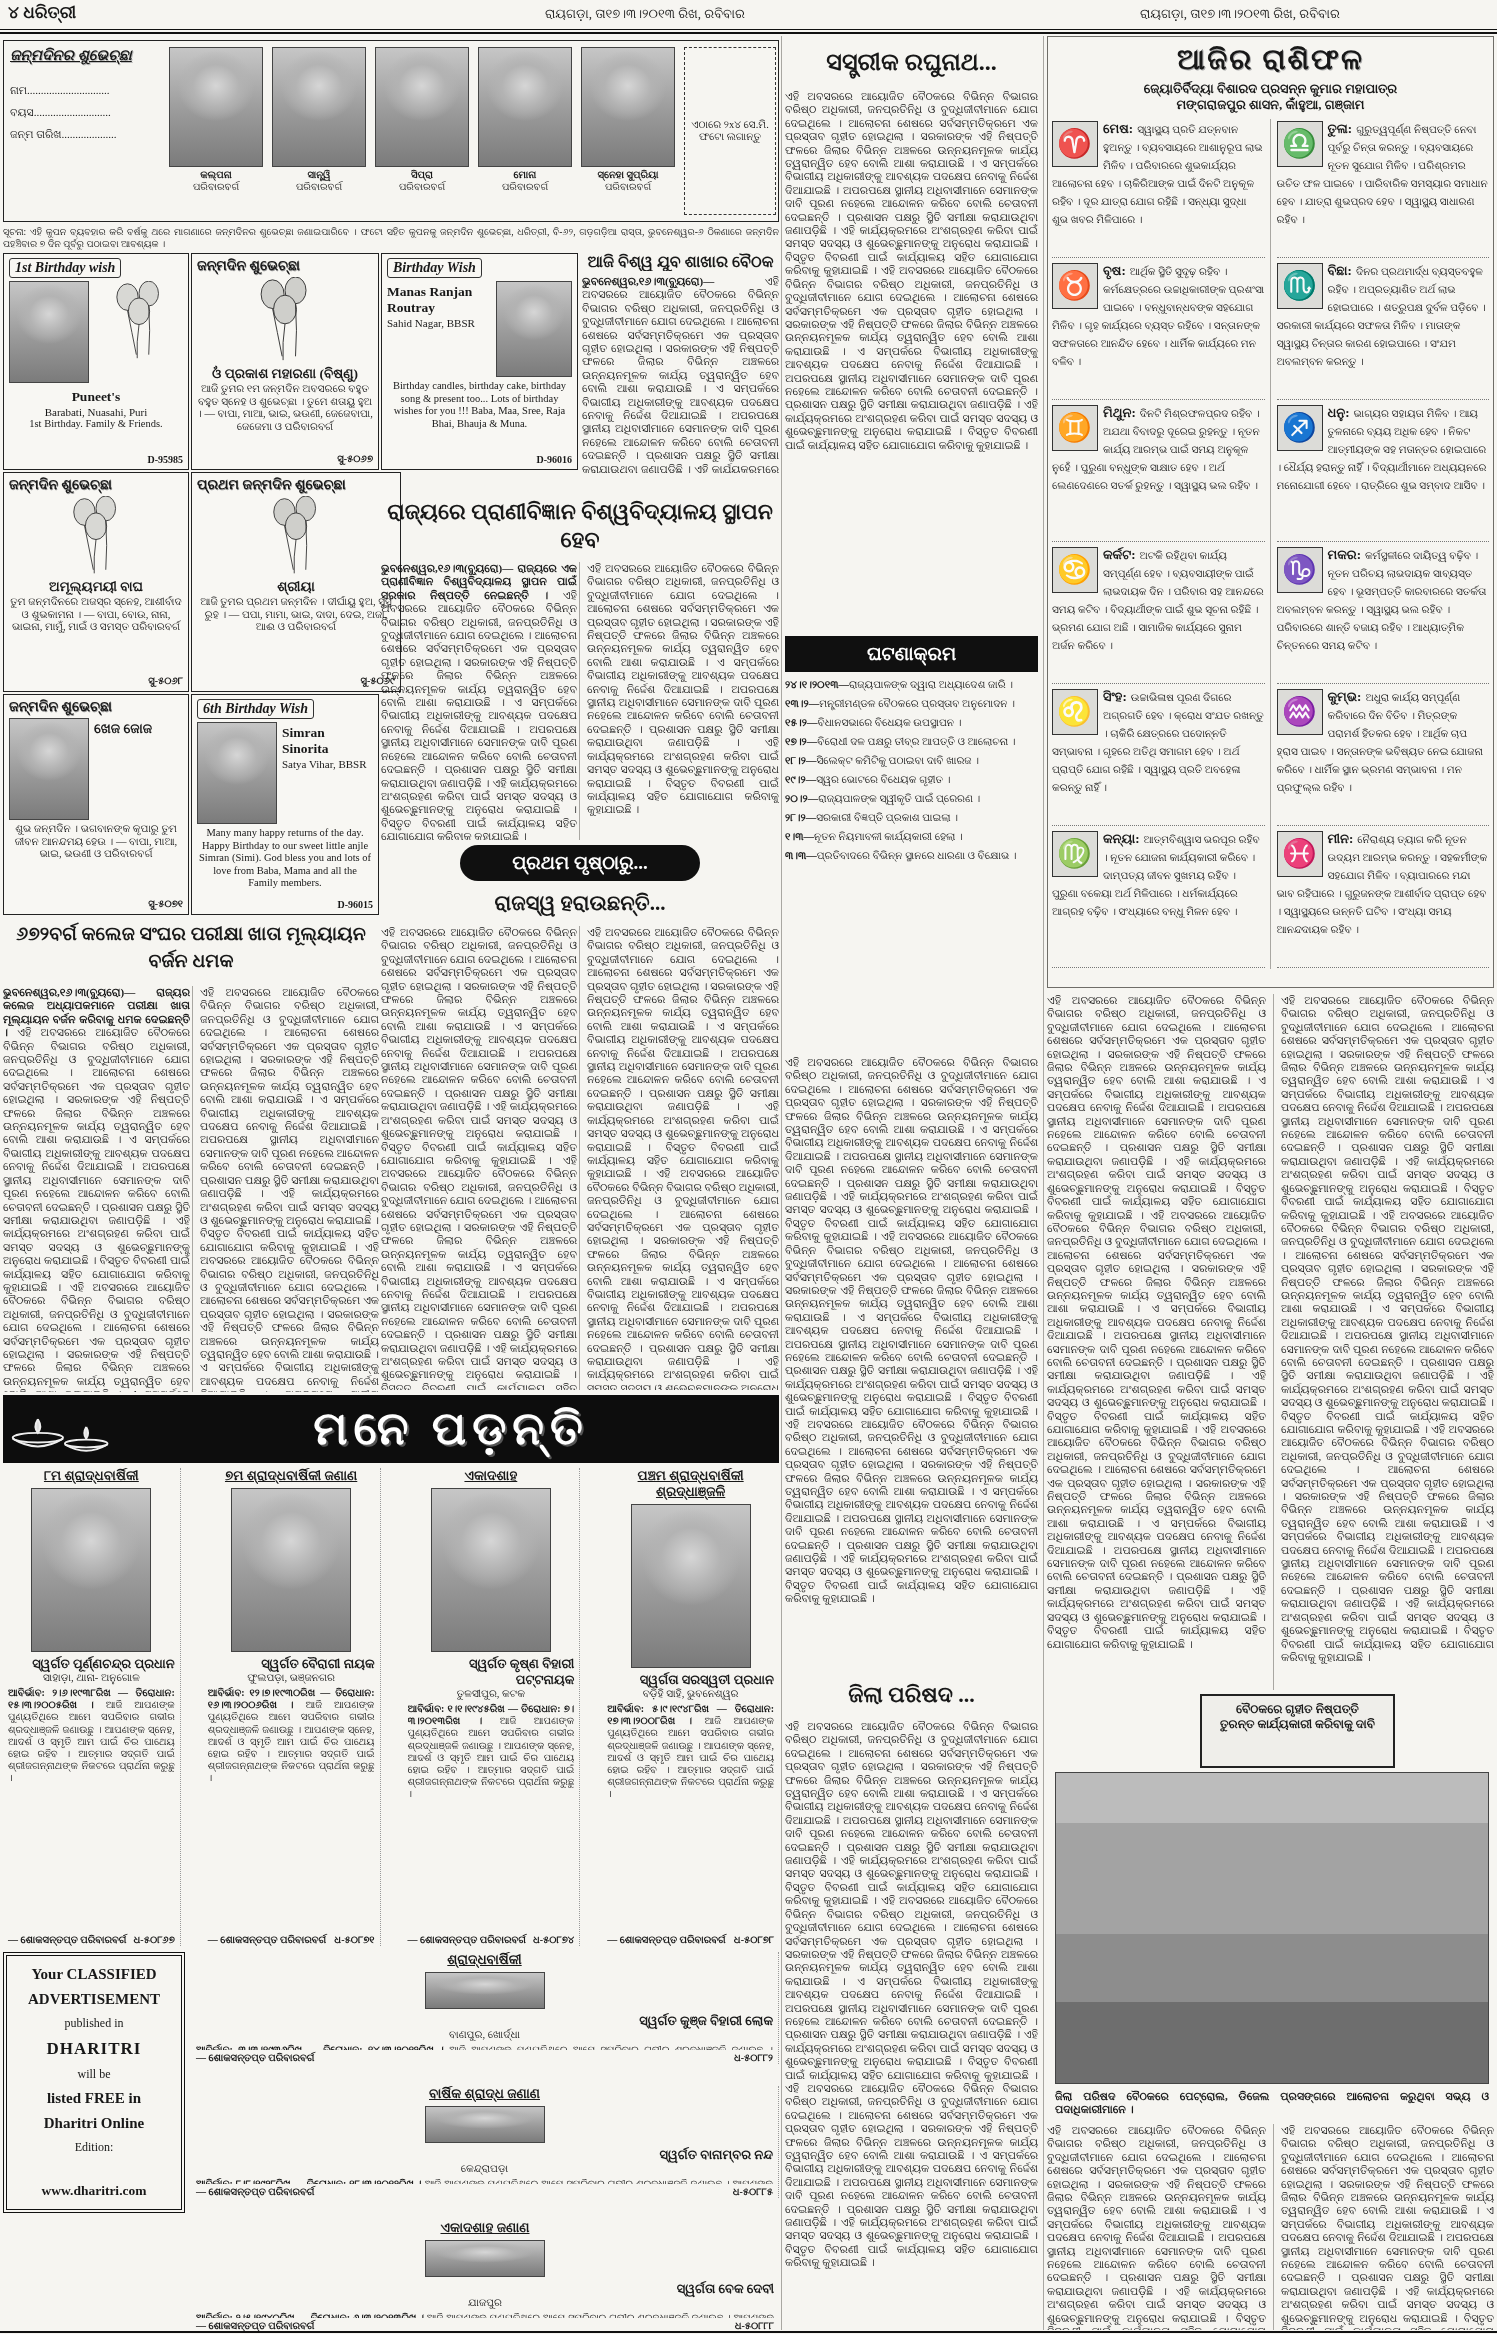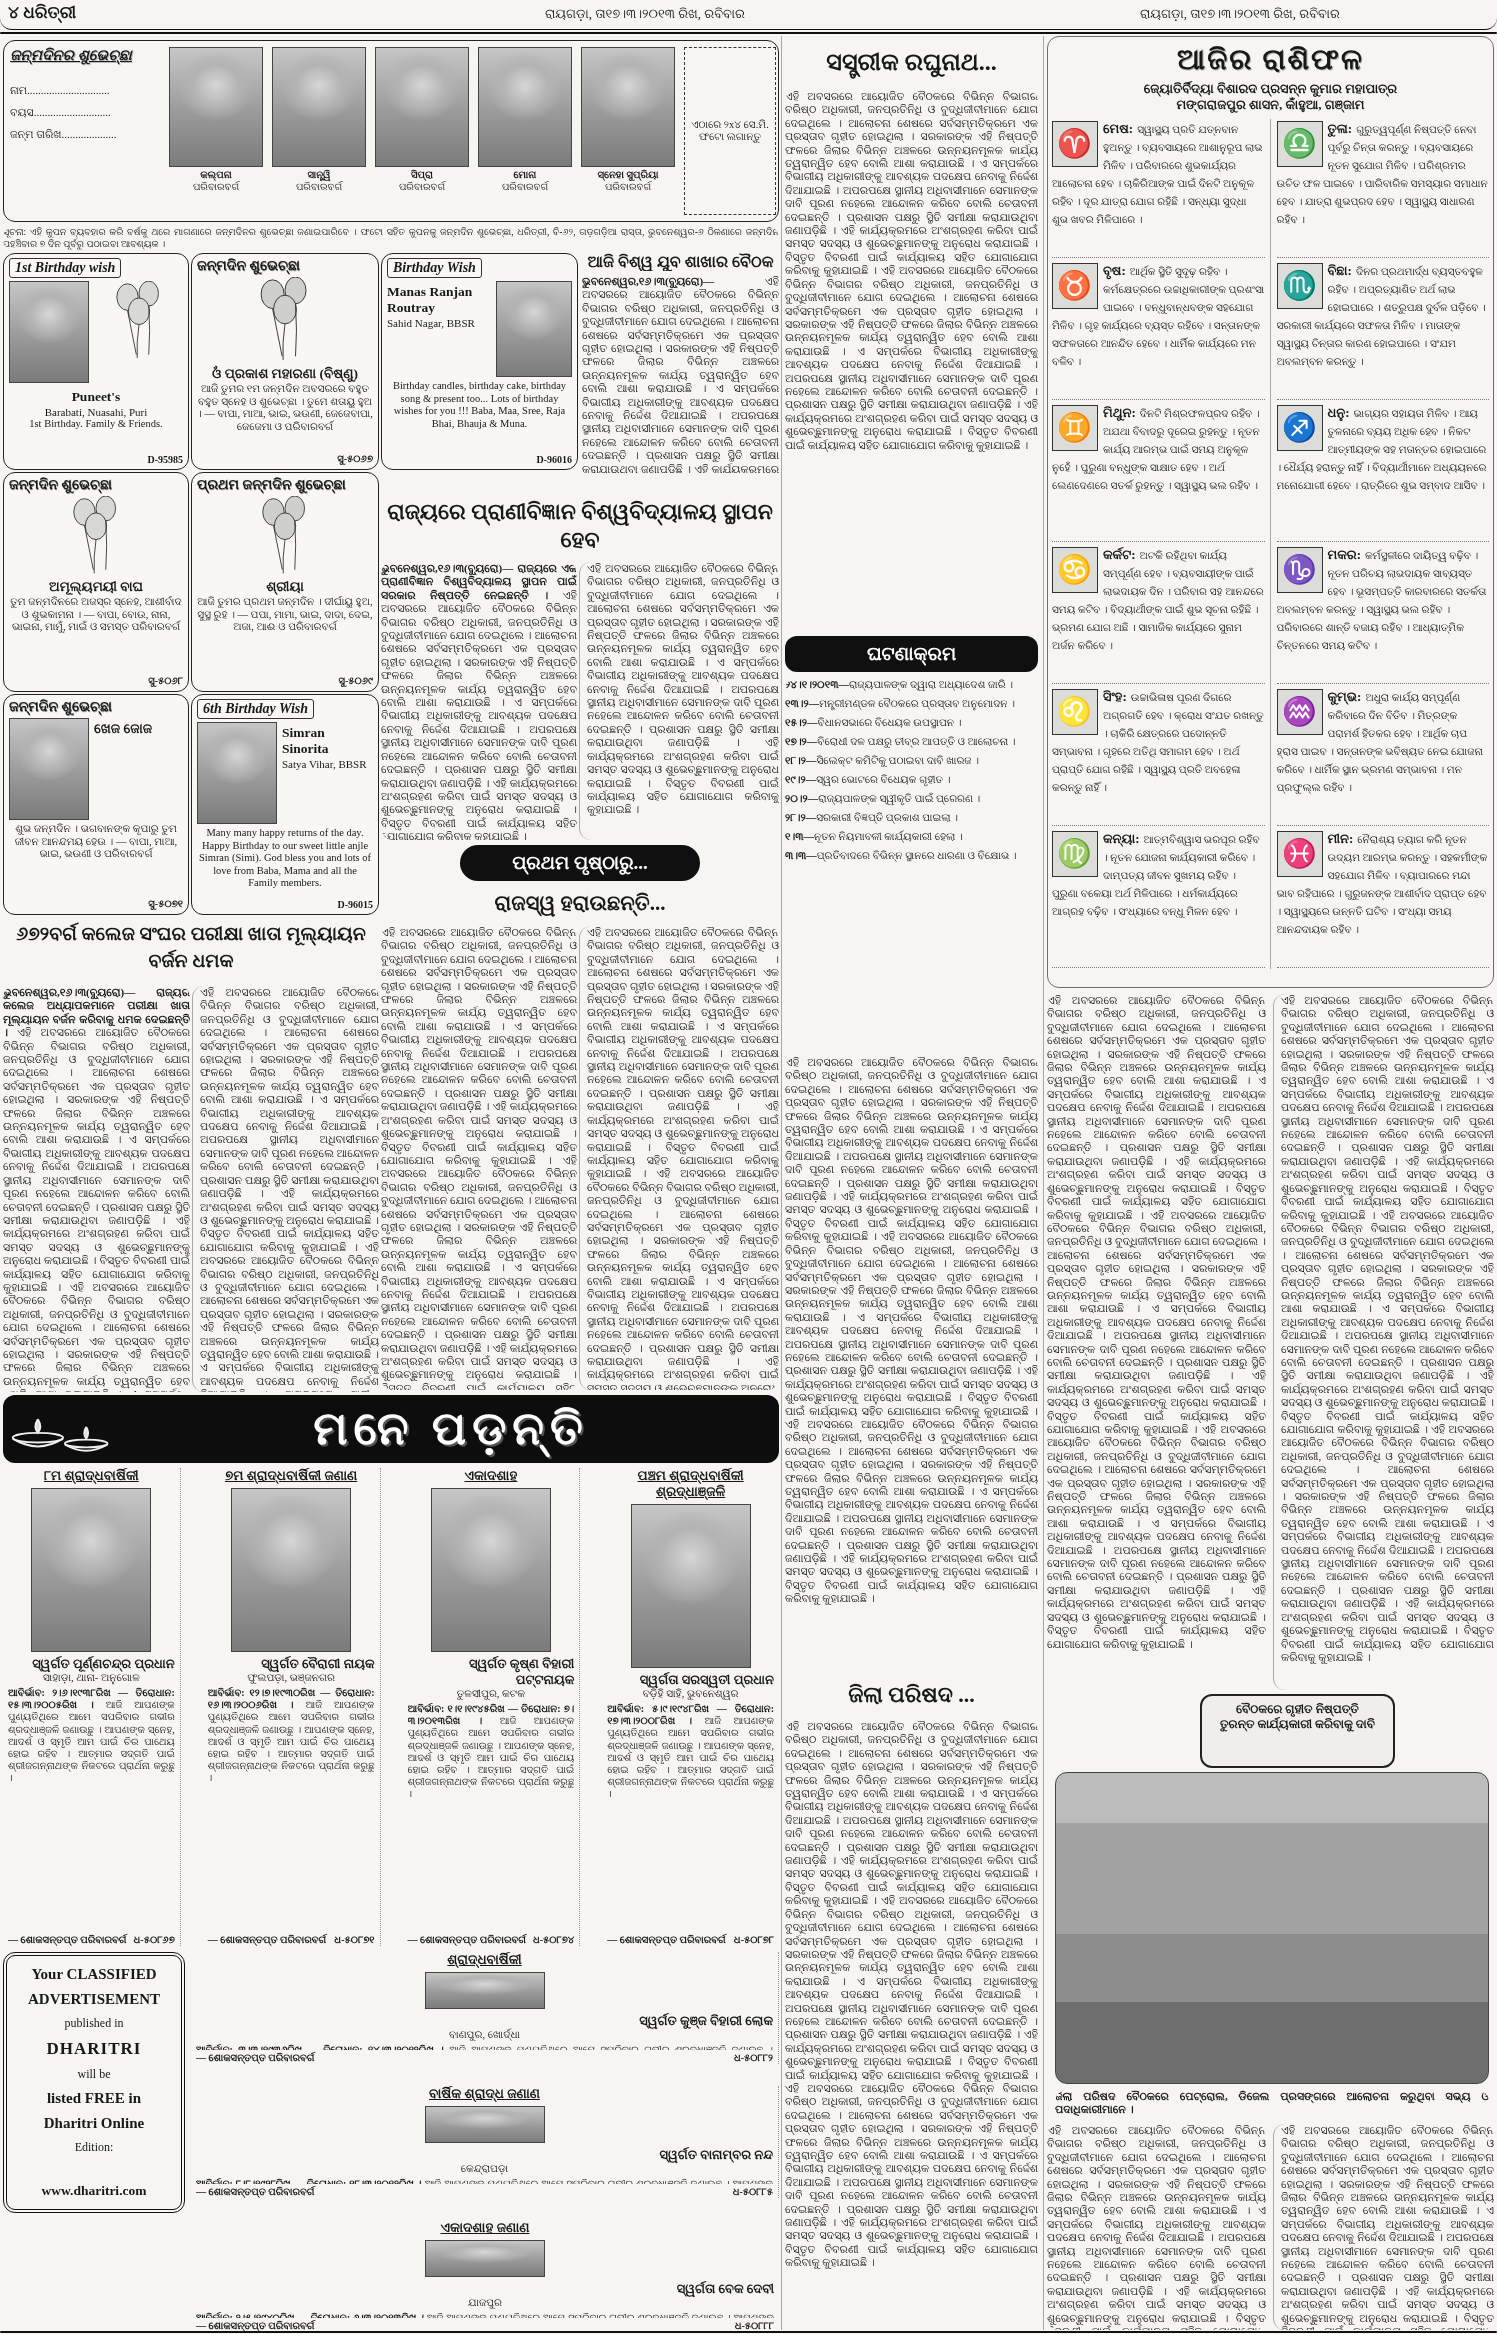--- a/index.html
+++ b/index.html
@@ -1,18 +1,18 @@
 <!DOCTYPE html>
 <html><head>
 <meta charset="utf-8">
 <style>
   html,body{margin:0;padding:0;}
   body{background:#dddbd6;font-family:"Liberation Serif","DejaVu Serif",serif;color:#181818;}
   #page{position:relative;width:1497px;height:2334px;margin:0 auto;background:#f6f5f1;overflow:hidden;}
-  .abs{position:absolute;box-sizing:border-box;border-radius:12px;}
+  .abs{position:absolute;box-sizing:border-box;}
   
   #masthead{left:0;top:0;width:1497px;height:30px;border-bottom:1px solid #111;}
   .mh-left{position:absolute;left:8px;top:3px;font-weight:bold;font-size:17px;}
   .mh-center{position:absolute;left:545px;top:6px;font-size:13px;}
   .mh-right{position:absolute;left:1140px;top:6px;font-size:13px;}
   .rule2{left:0;top:32px;width:1497px;height:2px;background:#111;}
   .vrule{width:1px;background:#a9a7a2;}
   
   .body{font-size:11px;line-height:13.4px;text-align:justify;overflow:hidden;word-break:break-word;}
   .dateline{font-weight:bold;}
@@ -200,21 +200,21 @@
           <ellipse cx="46" cy="14" rx="11" ry="14"></ellipse>
           <ellipse cx="35" cy="34" rx="12" ry="15"></ellipse>
         </g>
         <path d="M22 33 q5 25 10 50 M46 28 q2 28 0 55 M35 49 q-3 20 -2 38" stroke="#333" fill="none"></path>
       </svg>
     <div class="bbn">ଅମୂଲ୍ୟମୟୀ ବାଘ</div>
     <div class="bbb">ତୁମ ଜନ୍ମଦିନରେ ଅଜସ୍ର ସ୍ନେହ, ଆଶୀର୍ବାଦ ଓ ଶୁଭକାମନା । — ବାପା, ବୋଉ, ନାନା, ଭାଇନା, ମାମୁଁ, ମାଇଁ ଓ ସମସ୍ତ ପରିବାରବର୍ଗ</div>
     <div class="bbid">ସୁ-୫୦୬୮</div>
   </div>
 
-  <div class="abs bbox" style="left:191px;top:472px;width:188px;height:220px;">
+  <div class="abs bbox" style="left:191px;top:472px;width:210px;height:220px;">
     <div class="bbh-or">ପ୍ରଥମ ଜନ୍ମଦିନ ଶୁଭେଚ୍ଛା</div>
     <svg class="balloons" width="64" height="80" viewBox="0 0 70 90">
         <g fill="#cfcfcb" stroke="#333">
           <ellipse cx="22" cy="18" rx="12" ry="15"></ellipse>
           <ellipse cx="46" cy="14" rx="11" ry="14"></ellipse>
           <ellipse cx="35" cy="34" rx="12" ry="15"></ellipse>
         </g>
         <path d="M22 33 q5 25 10 50 M46 28 q2 28 0 55 M35 49 q-3 20 -2 38" stroke="#333" fill="none"></path>
       </svg>
     <div class="bbn">ଶ୍ରୀୟା</div>

